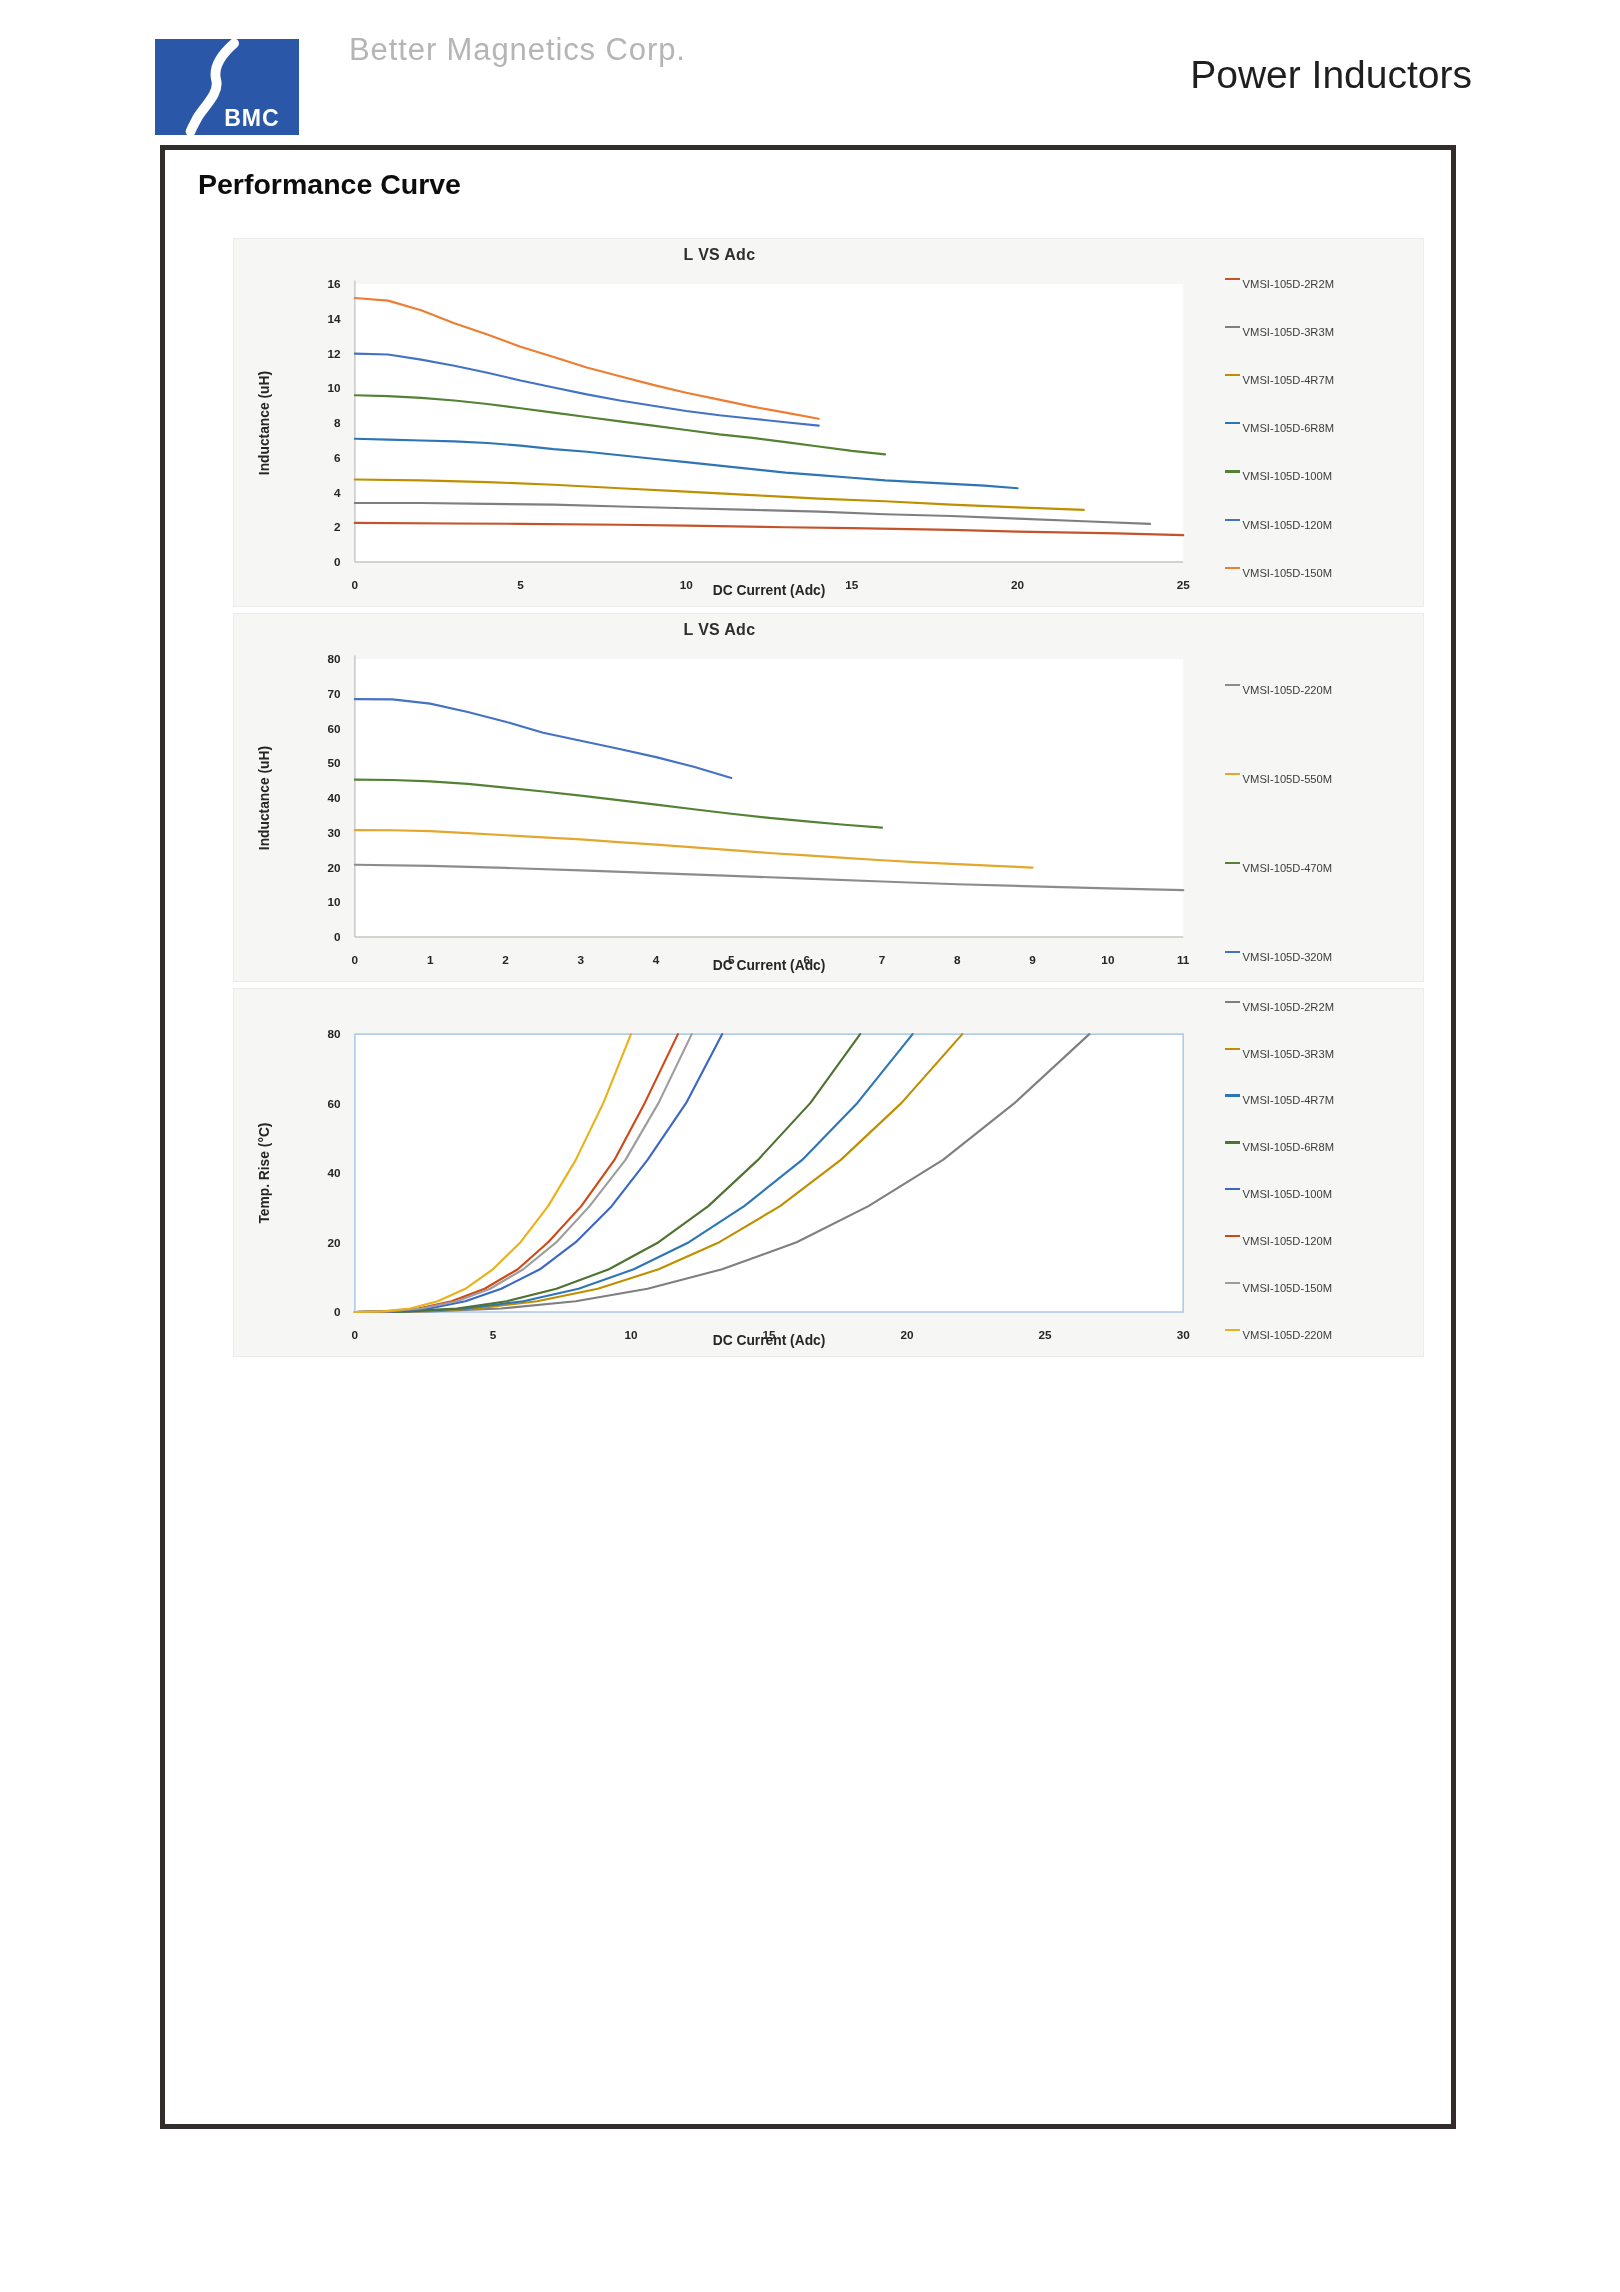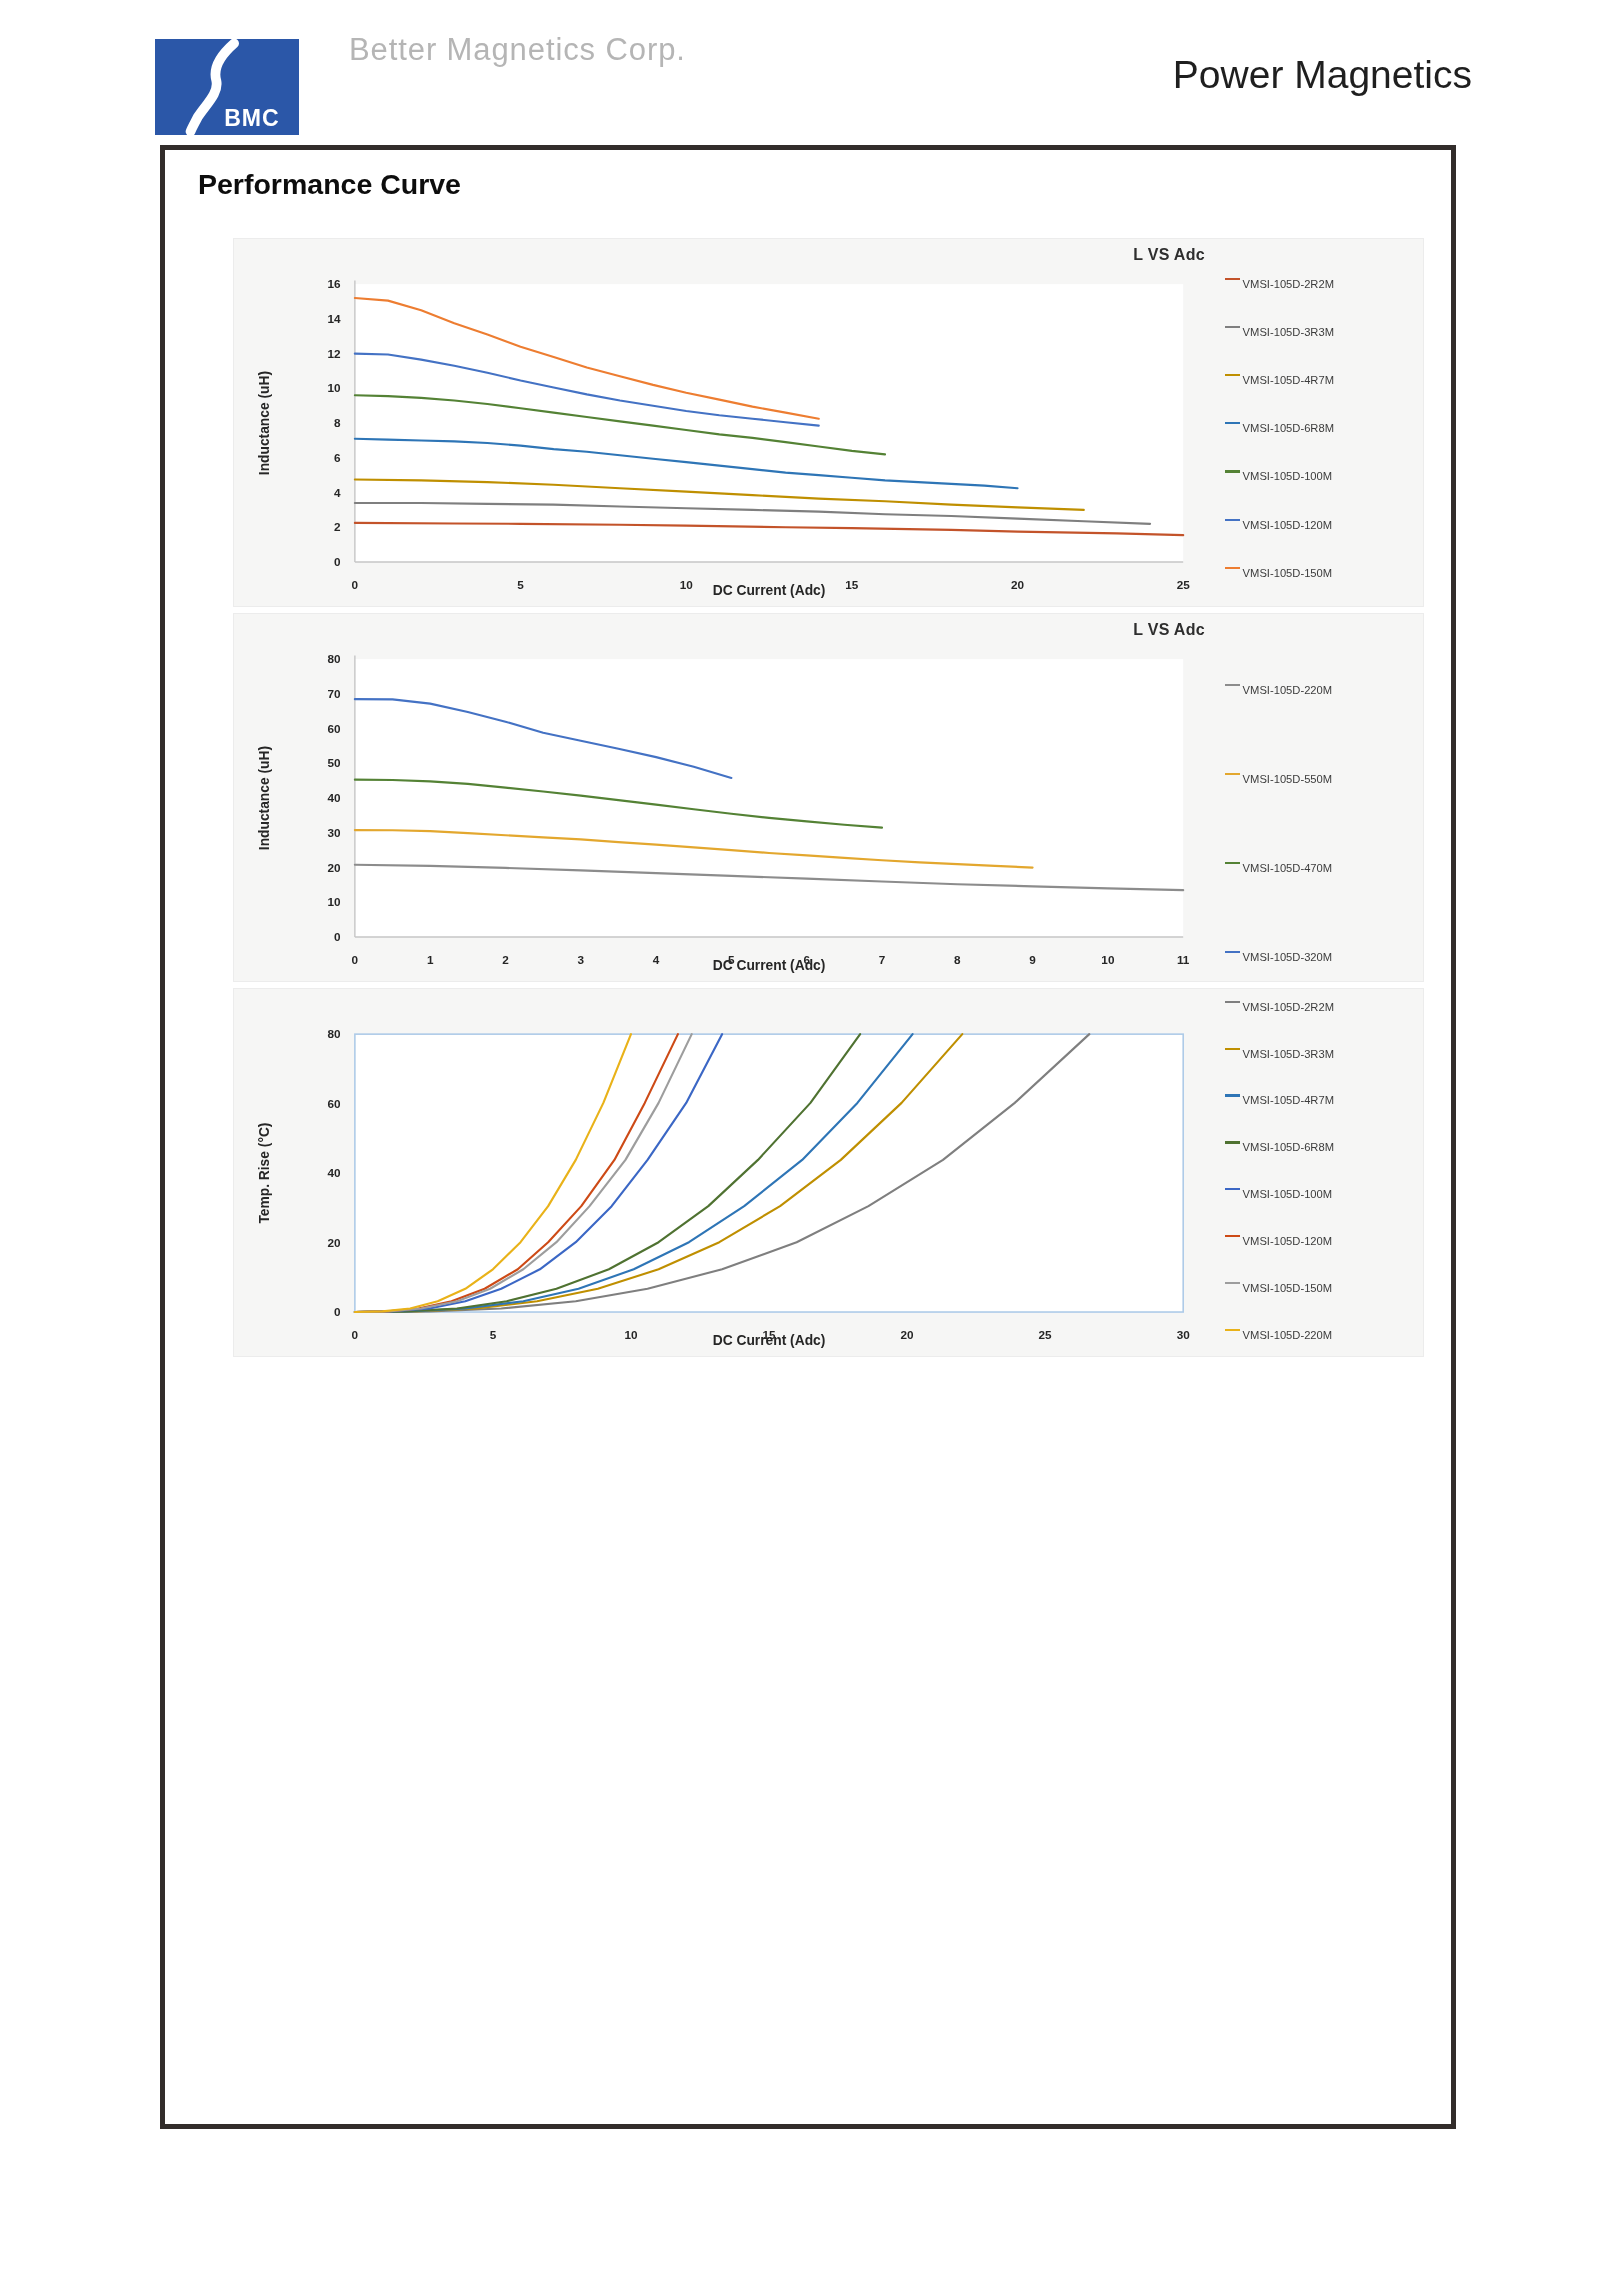--- a/index.html
+++ b/index.html
@@ -10,21 +10,21 @@
   .company{position:absolute;left:349px;top:32px;line-height:1.18;}
   .company-en{font-size:31px;letter-spacing:0.9px;color:#b5b5b5;font-weight:400;}
   .company-zh{font-size:32px;color:#2f2f2f;font-weight:500;}
   .product-title{position:absolute;right:149px;top:53px;font-size:39px;color:#1f1f1f;font-weight:400;}
   
   .frame{position:absolute;left:160px;top:145px;width:1286px;height:1974px;border:5.3px solid #322d2b;}
   .section-title{position:absolute;left:198px;top:168px;font-size:28.5px;font-weight:700;color:#0d0d0d;}
   
   .panel{position:absolute;left:233px;width:1191px;height:369px;background:#f6f6f5;border:0.9px solid #ececec;box-sizing:border-box;}
   .panel.c0{top:238px}.panel.c1{top:613px}.panel.c2{top:988px}
-  .ptitle{margin:7.1px 0 0 0;width:971px;text-align:right;font-size:16px;font-weight:700;color:#2e2e2e;letter-spacing:0.3px;}
+  .ptitle{margin:7.1px 0 0 0;width:971px;text-align:center;font-size:16px;font-weight:700;color:#2e2e2e;letter-spacing:0.3px;}
   .prow{position:absolute;left:5.3px;top:30px;}
   svg.plot{display:block;}
   .tick{font-size:13.2px;font-weight:600;fill:#262626;}
   .axlabel{font-size:15.5px;font-weight:600;fill:#262626;}
   .legend{position:absolute;right:3.6px;top:0;bottom:0;width:207px;display:flex;flex-direction:column;justify-content:space-between;box-sizing:border-box;}
   .leg0{padding:39px 0 25px 12.5px;}
   .leg1{padding:70px 0 16px 12.5px;}
   .leg2{padding:11.6px 0 12.5px 12.5px;}
   .litem{display:flex;align-items:flex-start;height:14.3px;}
   .sw{display:inline-block;width:15px;height:2.1px;margin-right:2.7px;flex:0 0 auto;}
@@ -36,21 +36,21 @@
 <div class="page">
 
   <svg class="logo" viewBox="0 0 162 108" aria-hidden="true">
     <rect x="0" y="0" width="162" height="108" fill="#2b57a8"></rect>
     <path d="M 89,5 C 73,19 65,33 69,47 C 72,61 57,74 48,88 C 45,94 42,99 40,104" fill="none" stroke="#ffffff" stroke-width="11" stroke-linecap="round"></path>
     <text x="109" y="98" text-anchor="middle" fill="#ffffff" font-size="26" font-weight="700" style="letter-spacing:1px">BMC</text>
   </svg>
   <div class="company">
     <div class="company-en">Better Magnetics Corp.</div>
   </div>
-  <div class="product-title">Power Magnetics</div>
+  <div class="product-title">Power Inductors</div>
 
   <div class="frame"></div>
   <div class="section-title">Performance Curve</div>
 
   <section class="panel c0">
     <div class="ptitle">L VS Adc</div>
     <div class="prow">
       <svg class="plot" width="971" height="334" viewBox="0 0 1090 375">
           <rect x="130" y="17" width="930" height="312" fill="#ffffff" stroke="none" stroke-width="1.8"></rect>
           <line x1="130" y1="13" x2="130" y2="329" stroke="#c6c6c6" stroke-width="1.6"></line>

